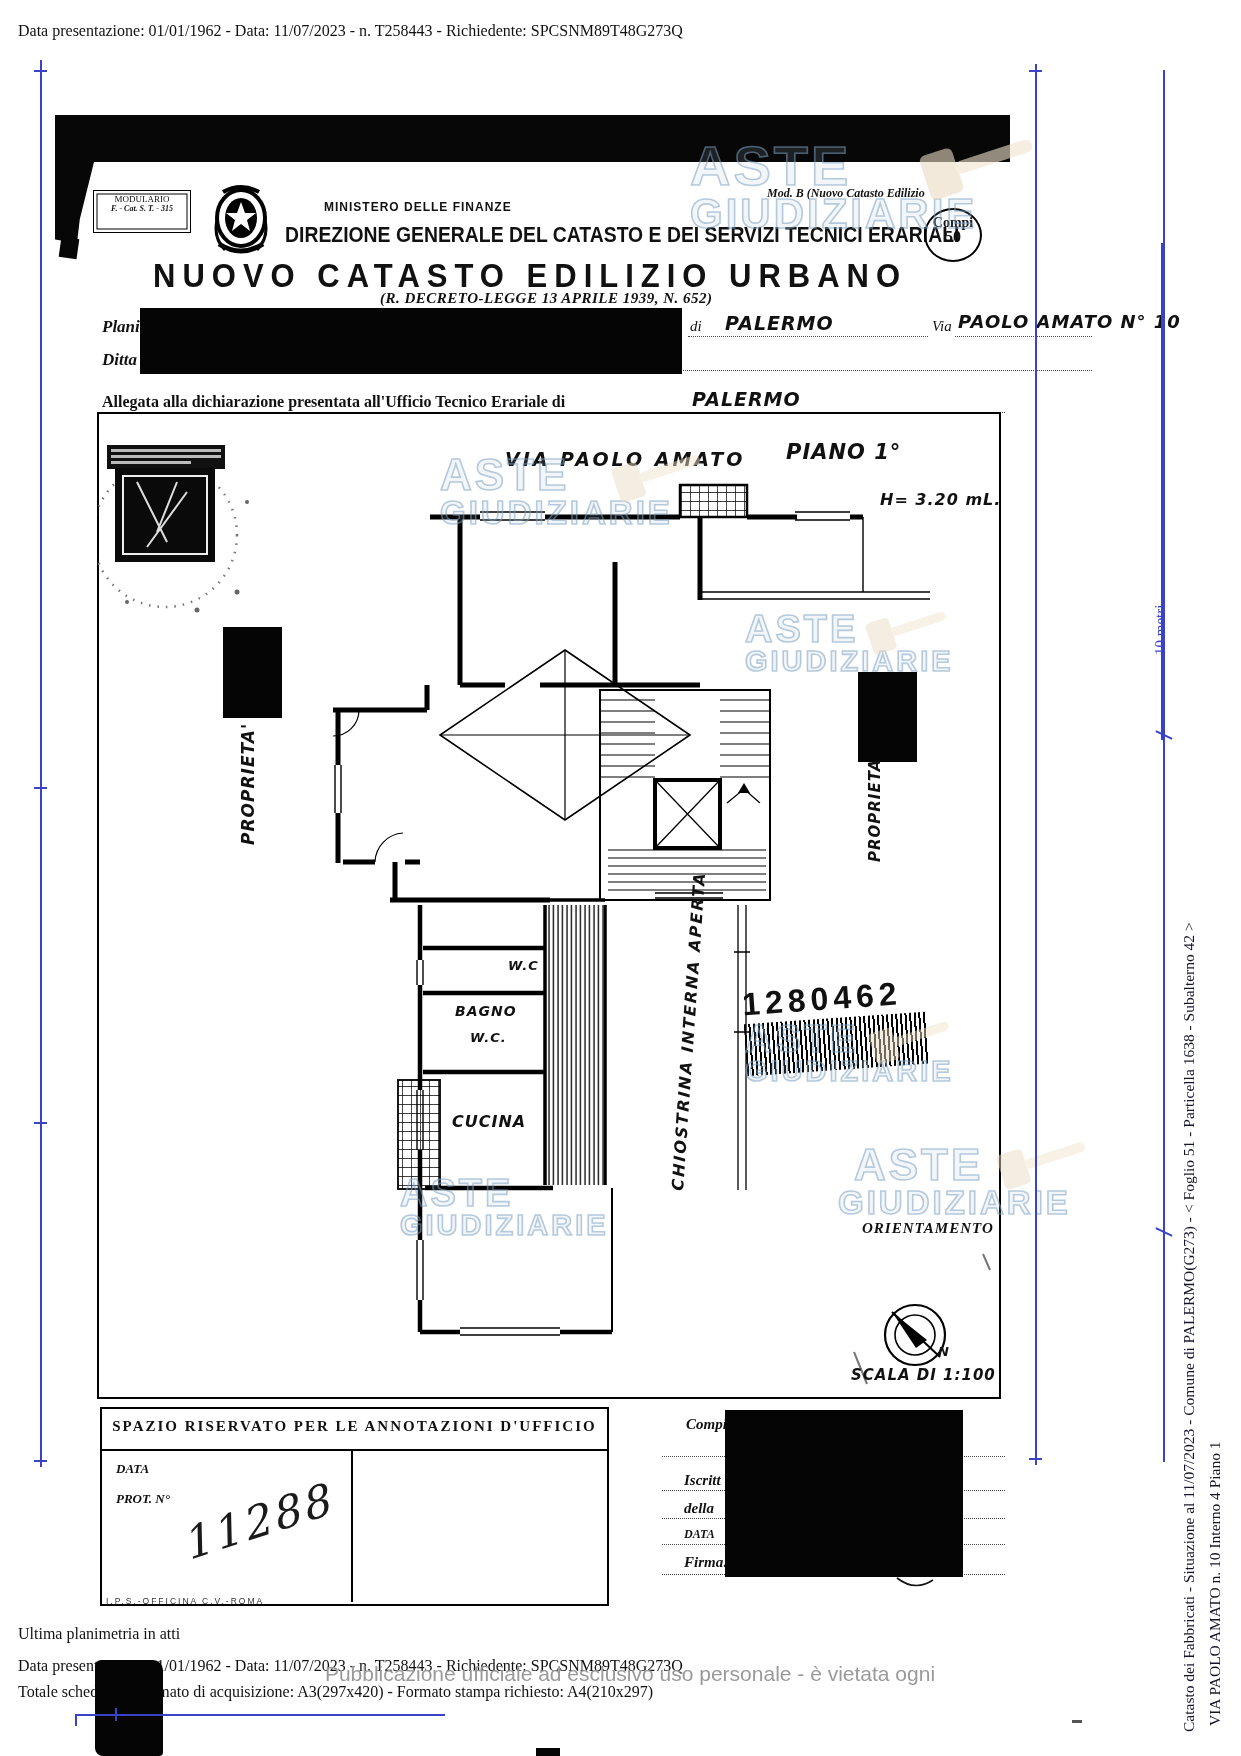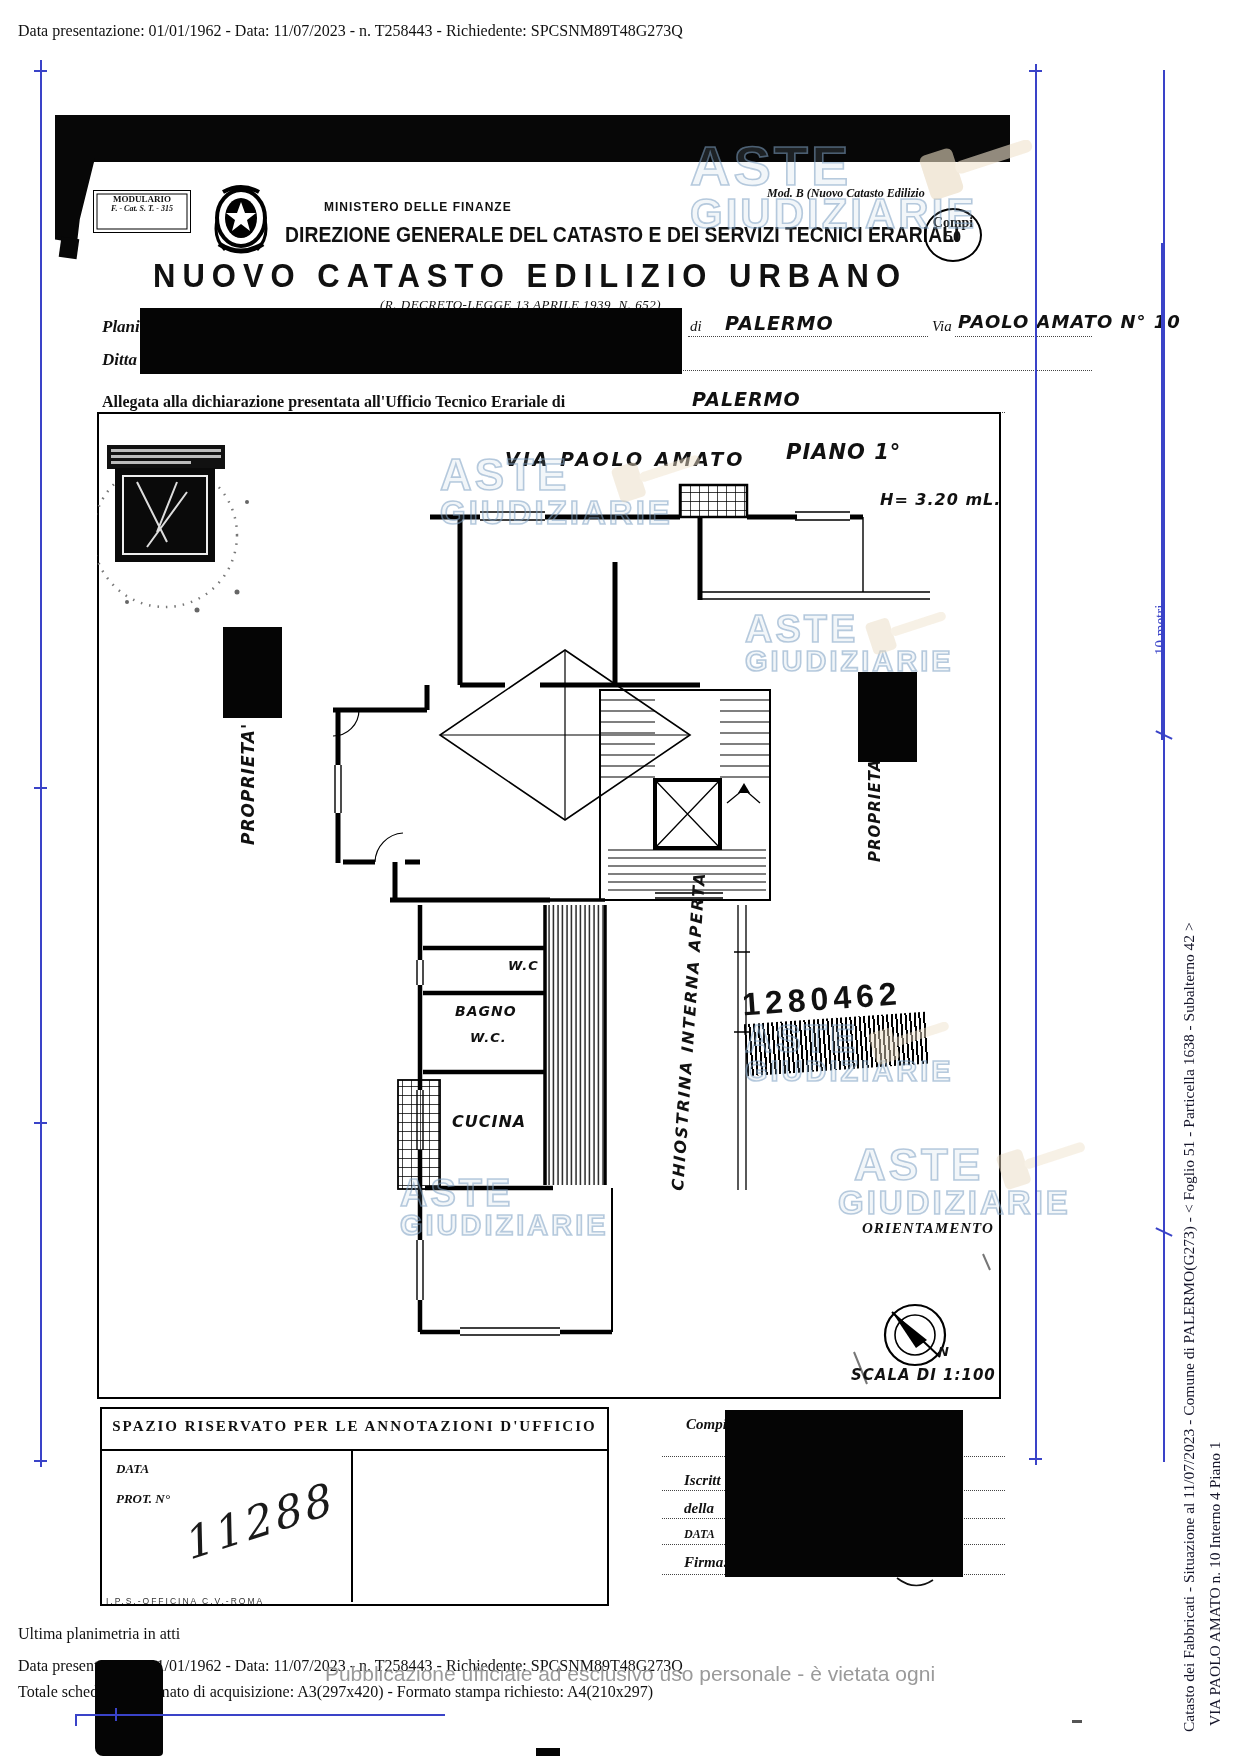--- a/index.html
+++ b/index.html
@@ -31,21 +31,21 @@
 
 <div id="page">
 
   <div class="abs serif" style="left:18px;top:22px;font-size:16px;">Data presentazione: 01/01/1962 - Data: 11/07/2023 - n. T258443 - Richiedente: SPCSNM89T48G273Q</div>
 
   <div class="abs" style="left:55px;top:115px;width:955px;height:47px;background:#070707;z-index:10;"></div>
   <div class="abs" style="left:55px;top:158px;width:40px;height:85px;background:#070707;z-index:10;clip-path:polygon(0 0,100% 0,62% 72%,55% 100%,0 96%);"></div>
   <div class="abs" style="left:60px;top:238px;width:18px;height:20px;background:#070707;z-index:10;transform:rotate(8deg);"></div>
 
   <div class="abs" style="left:93px;top:190px;width:96px;height:38px;border:1.5px solid #000;box-shadow:inset 0 0 0 2.5px #fff, inset 0 0 0 3.5px #000;text-align:center;padding-top:3px;">
-    <div class="serif" style="font-size:9px;font-weight:bold;">MODULARIO</div>
+    <div class="serif" style="font-size:9px;font-weight:normal;">MODULARIO</div>
     <div class="serif" style="font-size:8px;font-weight:bold;font-style:italic;">F. - Cat. S. T. - 315</div>
   </div>
 
   <svg class="abs" style="left:211px;top:180px;" width="60" height="82" viewBox="0 0 60 82">
     <ellipse cx="30" cy="38" rx="24" ry="28" fill="none" stroke="#000" stroke-width="4"></ellipse>
     <ellipse cx="30" cy="38" rx="16" ry="20" fill="#000"></ellipse>
     <polygon points="30,22 34,33 45,33 36,40 39,51 30,44 21,51 24,40 15,33 26,33" fill="#fff"></polygon>
     <path d="M8,64 Q30,78 52,64" stroke="#000" stroke-width="5" fill="none"></path>
     <path d="M12,12 Q30,2 48,12" stroke="#000" stroke-width="4" fill="none"></path>
     <path d="M6,40 Q2,58 14,70 M54,40 Q58,58 46,70" stroke="#000" stroke-width="3" fill="none"></path>
@@ -55,21 +55,21 @@
   <div class="abs sans" style="left:285px;top:222px;font-size:19px;font-weight:bold;transform:scale(1.02,1.18);transform-origin:0 0;letter-spacing:0px;white-space:nowrap;">DIREZIONE GENERALE DEL CATASTO E DEI SERVIZI TECNICI ERARIALI</div>
 
   <div class="abs serif" style="left:767px;top:186px;font-size:12px;font-style:italic;font-weight:bold;white-space:nowrap;">Mod. B (Nuovo Catasto Edilizio</div>
 
   <div class="abs" style="left:924px;top:208px;width:54px;height:50px;border:2px solid #000;border-radius:50%;text-align:center;">
     <div class="serif" style="font-size:14px;font-weight:bold;margin-top:6px;line-height:13px;">Compi</div>
     <div class="serif" style="font-size:16px;font-weight:bold;line-height:16px;">50</div>
   </div>
 
   <div class="abs sans" style="left:153px;top:258px;font-size:31px;font-weight:bold;letter-spacing:7px;transform:scaleY(1.1);white-space:nowrap;">NUOVO CATASTO EDILIZIO URBANO</div>
-  <div class="abs serif" style="left:380px;top:297px;font-size:13px;font-weight:normal;font-style:italic;letter-spacing:.5px;">(R. DECRETO-LEGGE 13 APRILE 1939, N. 652)</div>
+  <div class="abs serif" style="left:380px;top:290px;font-size:15px;font-weight:bold;font-style:italic;letter-spacing:.5px;">(R. DECRETO-LEGGE 13 APRILE 1939, N. 652)</div>
 
   <div class="abs fieldlabel" style="left:102px;top:317px;font-size:17px;">Planime</div>
   <div class="abs serif" style="left:690px;top:318px;font-size:15px;font-style:italic;">di</div>
   <div class="abs dot" style="left:688px;top:316px;width:240px;height:20px;"></div>
   <div class="abs hand" style="left:725px;top:312px;font-size:19px;">PALERMO</div>
   <div class="abs serif" style="left:932px;top:318px;font-size:15px;font-style:italic;text-align:center;">Via</div>
   <div class="abs dot" style="left:955px;top:316px;width:137px;height:20px;"></div>
   <div class="abs hand" style="left:958px;top:311px;font-size:18px;white-space:nowrap;">PAOLO AMATO N° 10</div>
 
   <div class="abs fieldlabel" style="left:102px;top:350px;font-size:17px;">Ditta</div>

